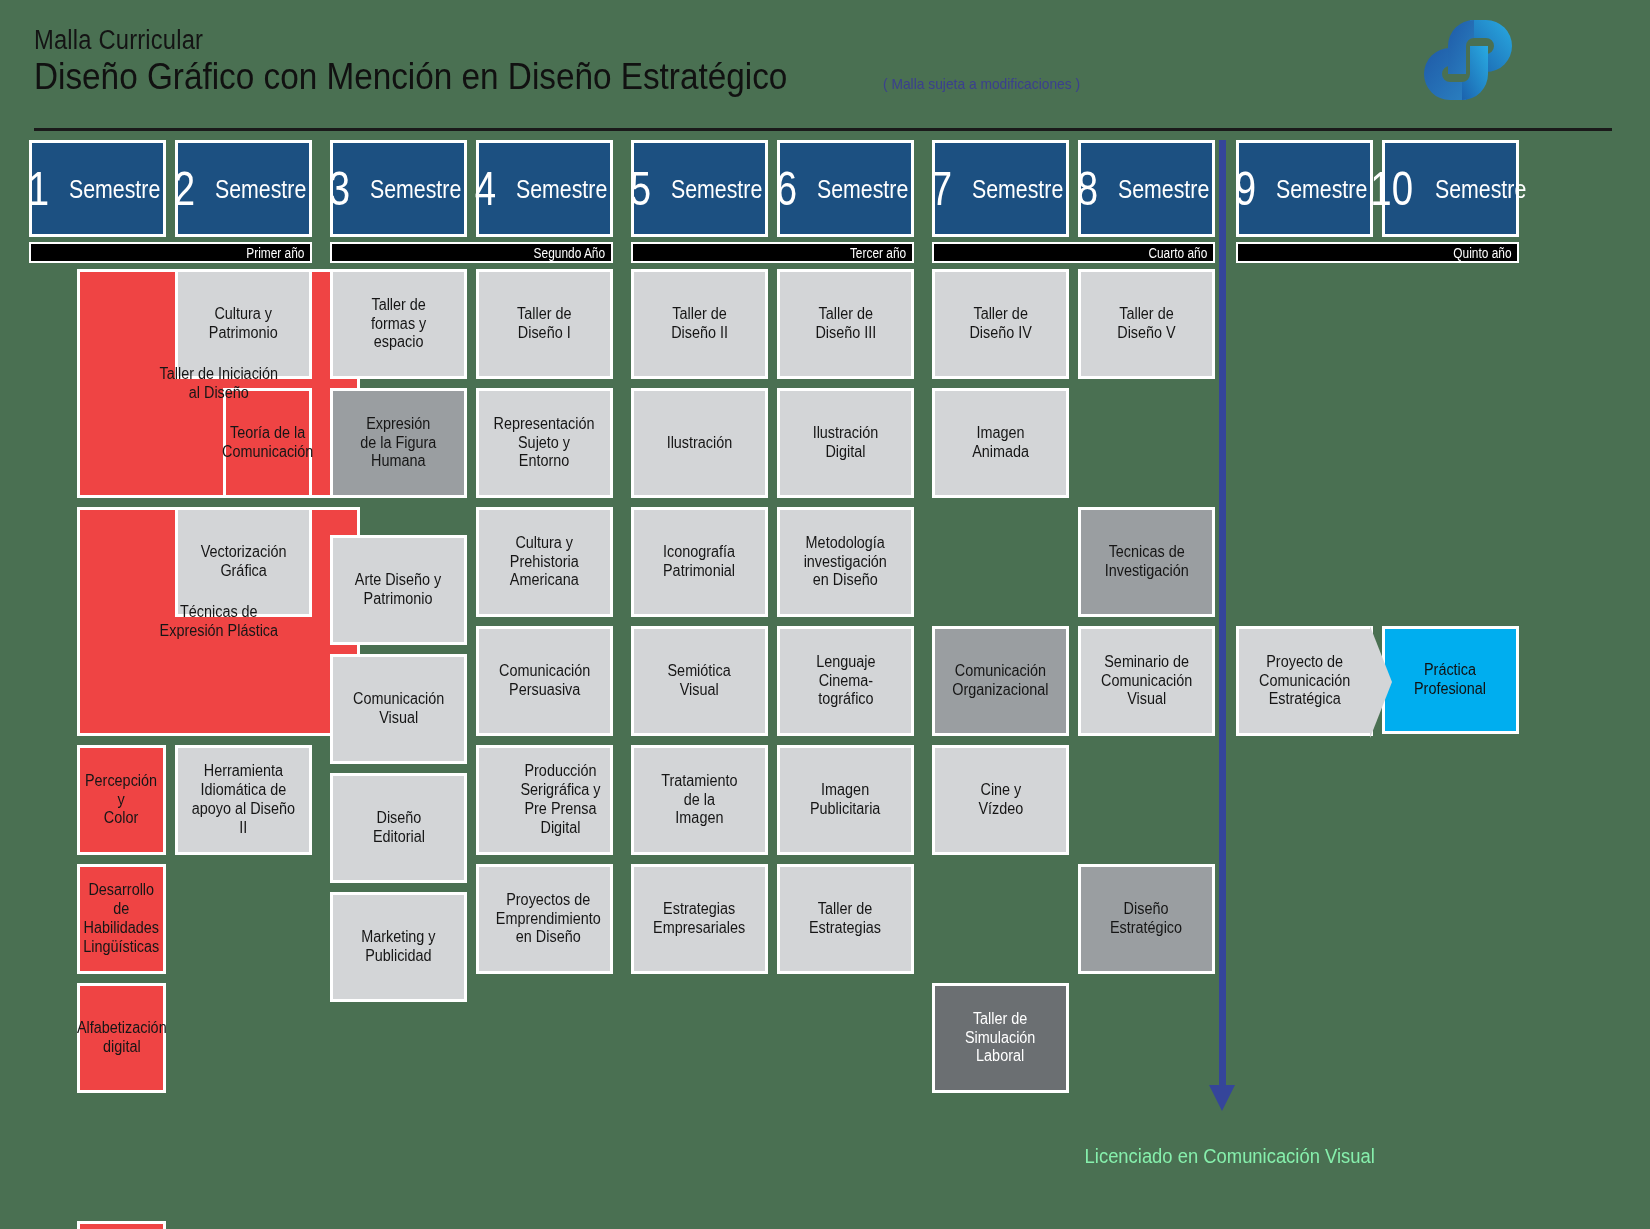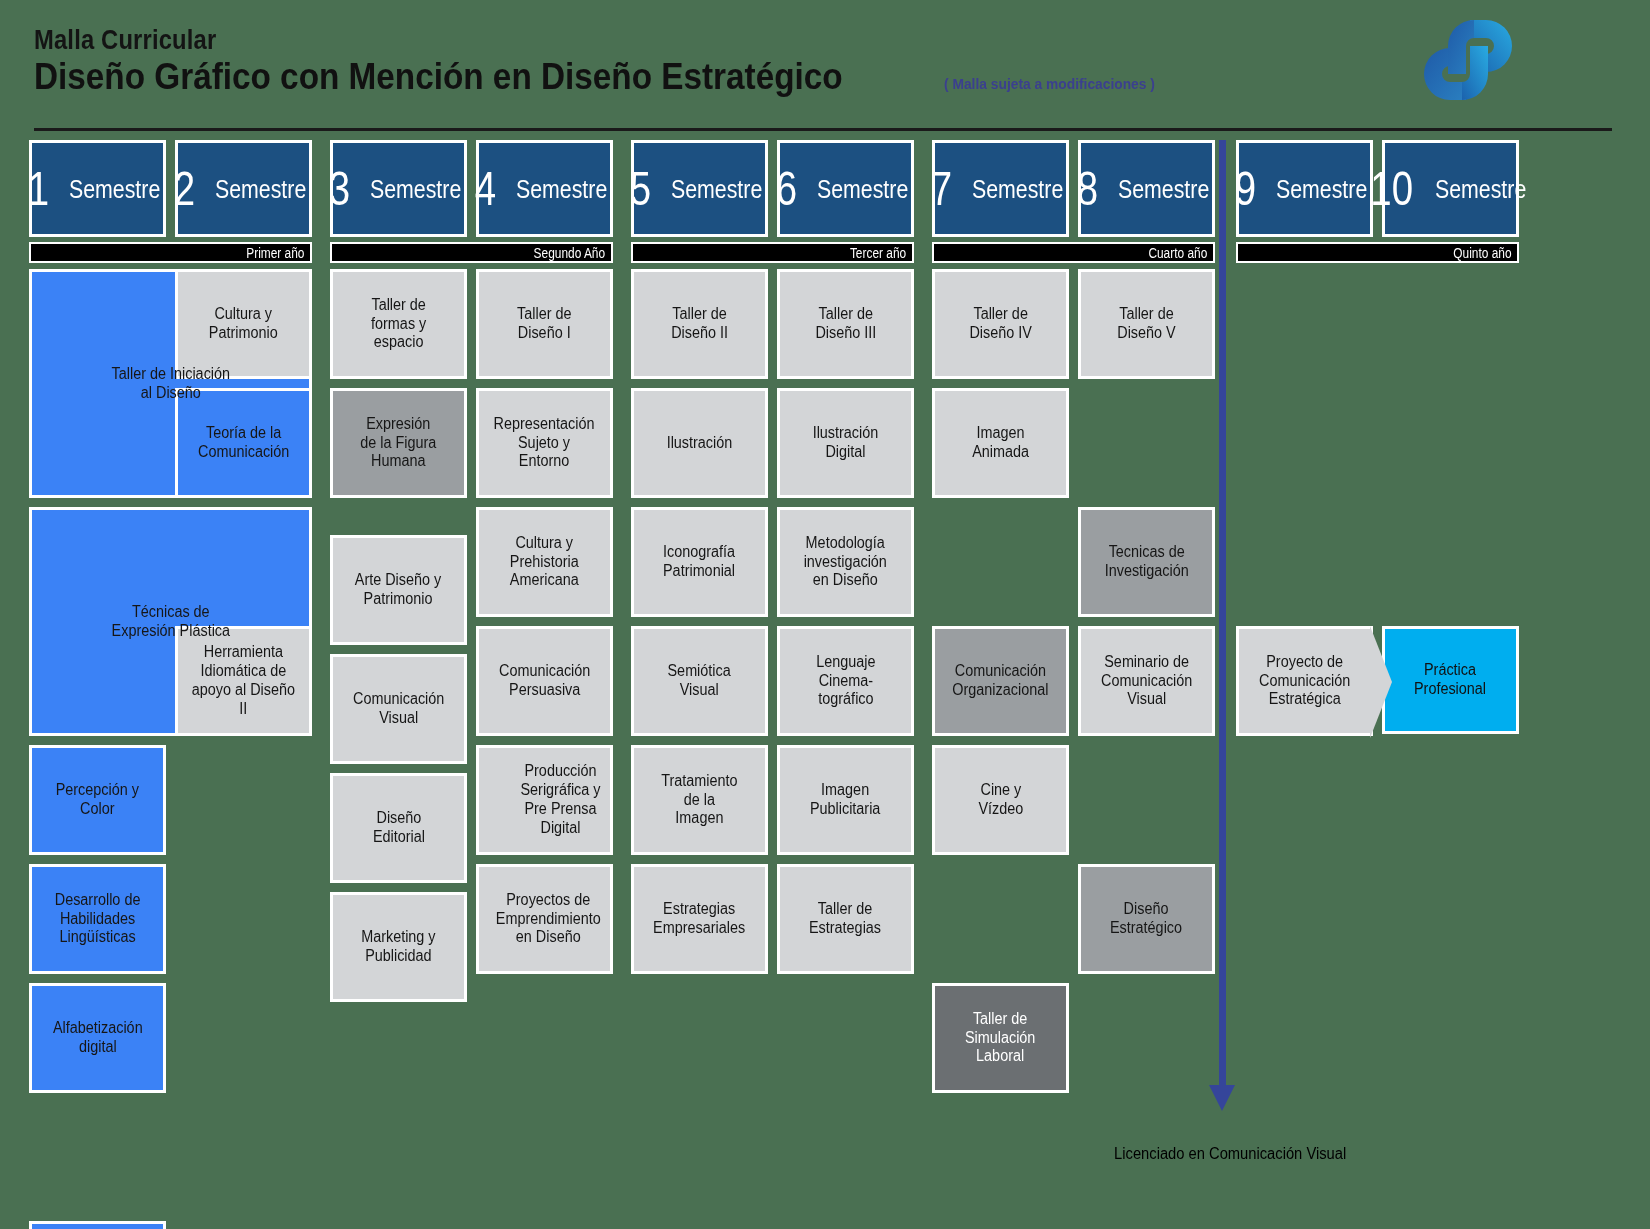--- a/index.html
+++ b/index.html
@@ -4,21 +4,21 @@
 <style>
   html,body{margin:0;padding:0;}
   body{
     width:1650px;height:1229px;
     background:#4a7052;
     font-family:"Liberation Sans", sans-serif;
     overflow:hidden;
     position:relative;
   }
   
-  #header{position:absolute;left:0;top:0;width:1650px;height:132px;font-weight:bold;}
+  #header{position:absolute;left:0;top:0;width:1650px;height:132px;}
   #title-block{position:absolute;left:34px;top:26px;}
   #kicker{font-size:27px;color:#141414;letter-spacing:.2px;line-height:1.05;
           font-family:"Liberation Sans Narrow","Liberation Sans",sans-serif;
           transform:scaleX(.88);transform-origin:left center;}
   #title-row{display:flex;align-items:baseline;gap:12px;margin-top:4px;}
   #maintitle{font-size:37px;color:#111;line-height:1.05;white-space:nowrap;
              font-family:"Liberation Sans Narrow","Liberation Sans",sans-serif;
              transform:scaleX(.9);transform-origin:left center;}
   #subnote{font-size:15px;color:#3b3f8f;white-space:nowrap;
            transform:scaleX(.92);transform-origin:left center;}
@@ -51,31 +51,31 @@
   .cols{display:flex;gap:9px;margin-top:6px;}
   .col{display:flex;flex-direction:column;gap:9px;}
   .course{
     box-sizing:border-box;border:3px solid #ffffff;
     display:flex;align-items:center;justify-content:center;text-align:center;
     font-size:16px;line-height:1.18;color:#161616;padding:2px 4px;
     font-family:"Liberation Sans Narrow","Liberation Sans",sans-serif;
   }
   .course span{transform:scaleX(.9);transform-origin:center;display:block;}
   .t-light{background:#d3d5d7;}
-  .t-mid{background:#3b82f6;}
+  .t-mid{background:#ef4444;margin-left:48px;}
   .t-dark{background:#9a9ea1;}
   .t-charcoal{background:#6b6f72;color:#fff;}
   .t-cyan{background:#00aeef;color:#111;}
   .empty{border:none;background:transparent;}
   #flow-line{position:absolute;left:1219px;top:140px;width:7px;height:950px;background:#35459a;}
   #flow-head{position:absolute;left:1209px;top:1085px;width:0;height:0;
              border-left:13px solid transparent;border-right:13px solid transparent;
              border-top:26px solid #35459a;}
   #degree-label{position:absolute;left:1060px;top:1145px;width:340px;text-align:center;
-                color:#000000;font-size:16px;
+                color:#86efac;font-size:20px;
                 font-family:"Liberation Sans Narrow","Liberation Sans",sans-serif;}
   #degree-label span{transform:scaleX(.92);transform-origin:center;display:inline-block;}
   
   .chev{position:relative;}
   .chev::after{
     content:"";position:absolute;right:-22px;top:-3px;width:0;height:0;
     border-top:56px solid transparent;border-bottom:56px solid transparent;
     border-left:22px solid #d3d5d7;
   }
 </style>
@@ -147,20 +147,23 @@
           <div class="course empty" style="height: 110px;"></div>
           <div class="course t-mid" style="height: 110px;"></div>
         </div>
         <div class="col" style="width: 137px;">
           <div class="course t-light" style="height: 110px;">
             <span>Cultura y<br>Patrimonio</span>
           </div>
           <div class="course t-mid" style="height: 110px;">
             <span>Teoría de la<br>Comunicación</span>
           </div>
+          <div class="course t-light" style="height: 110px;">
+            <span>Vectorización<br>Gráfica</span>
+          </div>
           <div class="course empty" style="height: 110px;"></div>
           <div class="course t-light" style="height: 110px;">
             <span>Herramienta<br>Idiomática de<br>apoyo al Diseño<br>II</span>
           </div>
         </div>
       </div>
     </div>
     <div class="group" style="left: 330px; width: 283px;">
       <div class="sem-head-row">
         <div class="sem-head" style="width: 137px;">

